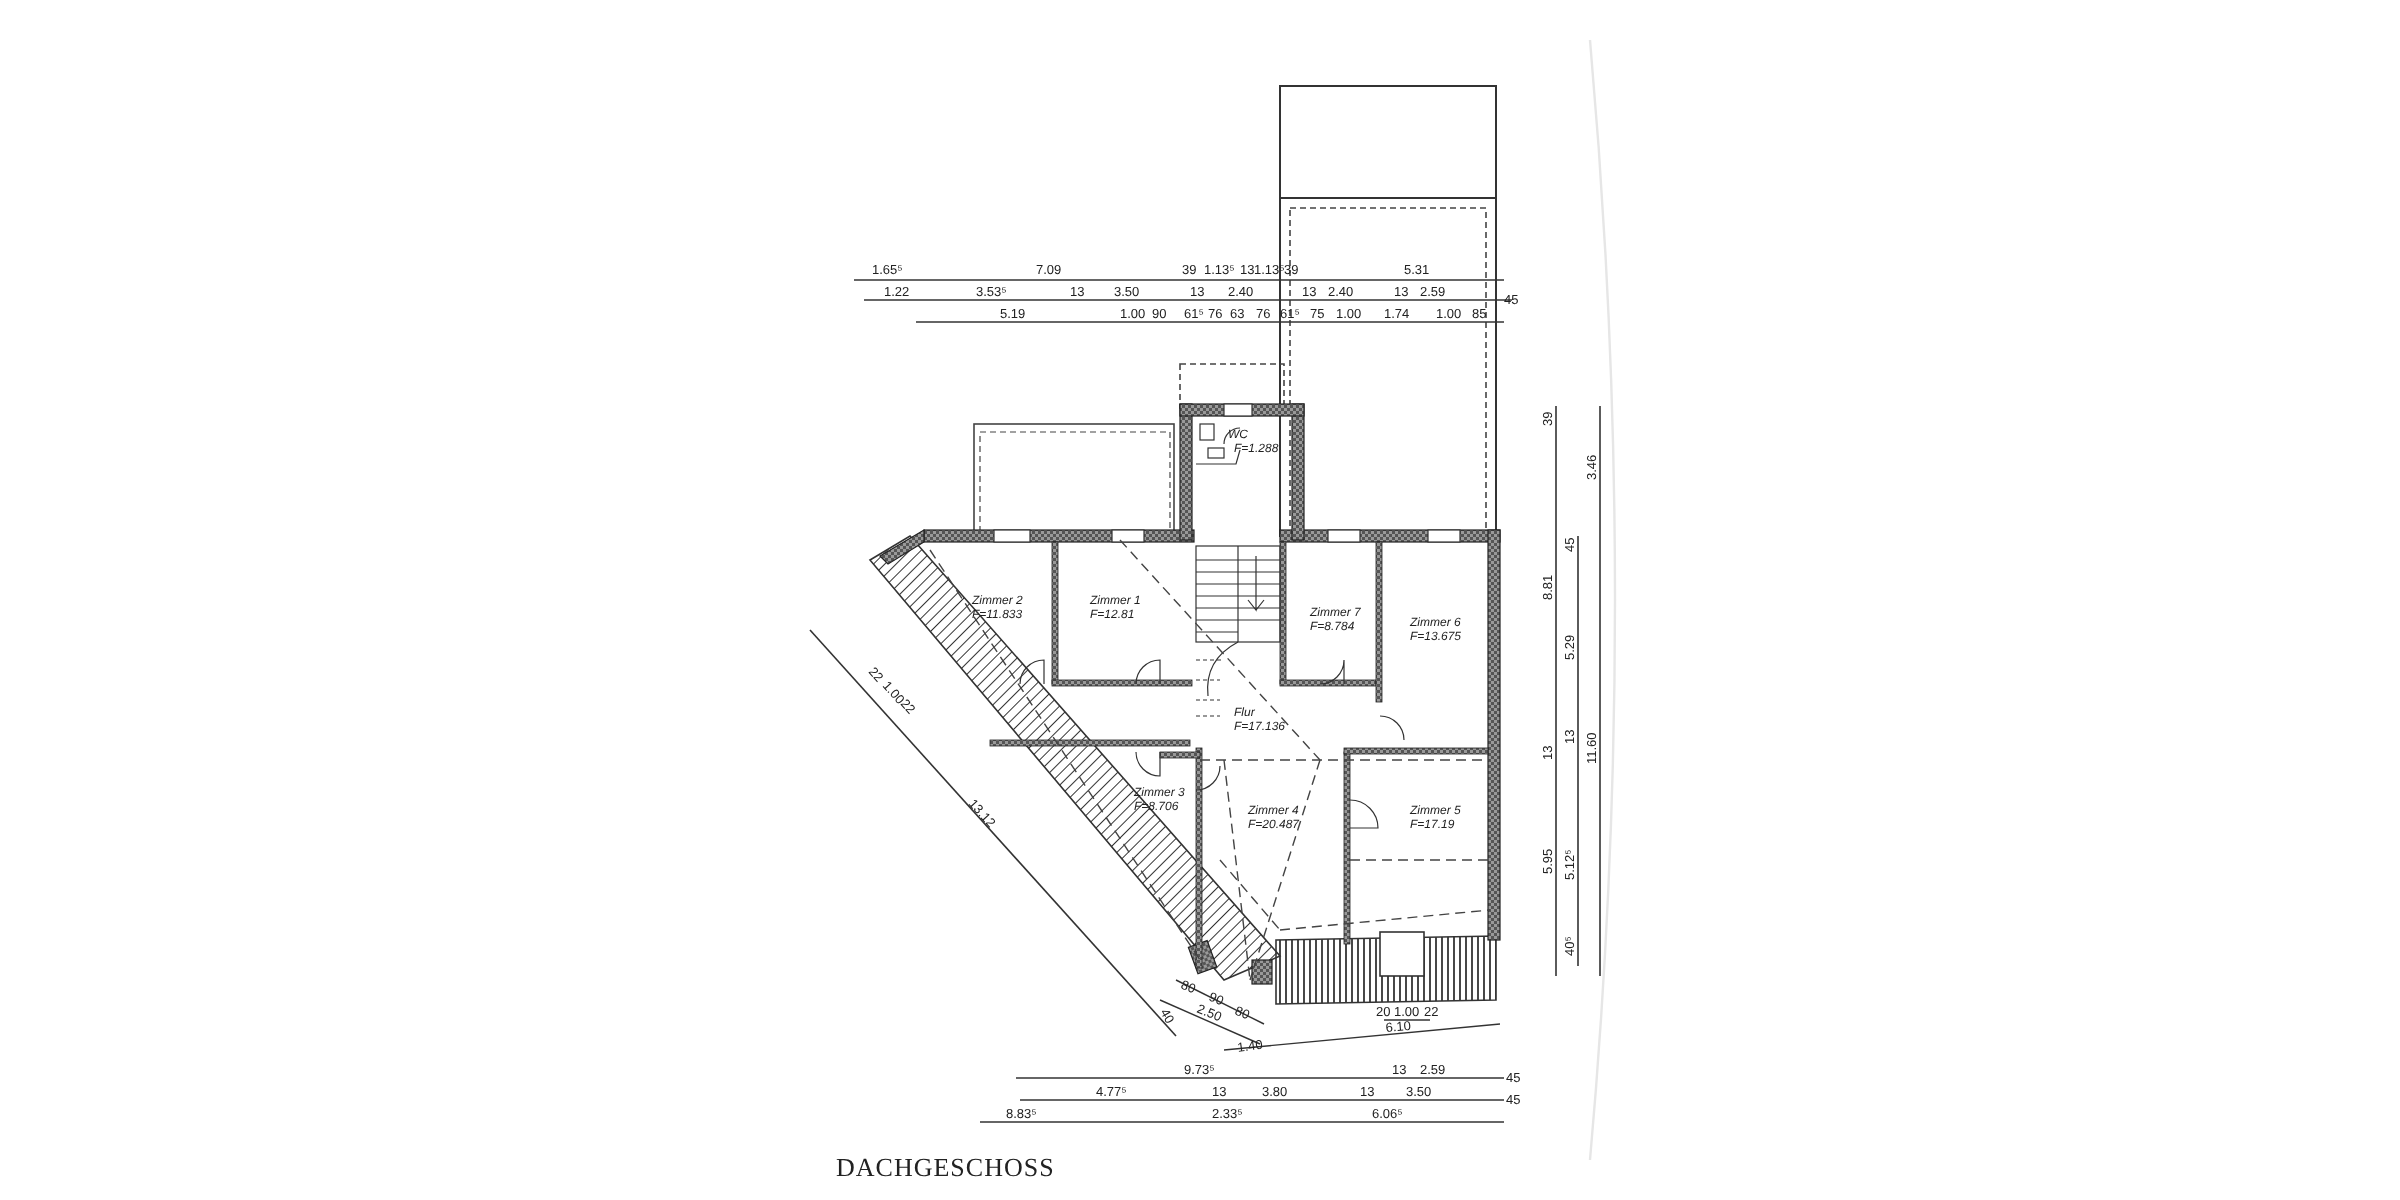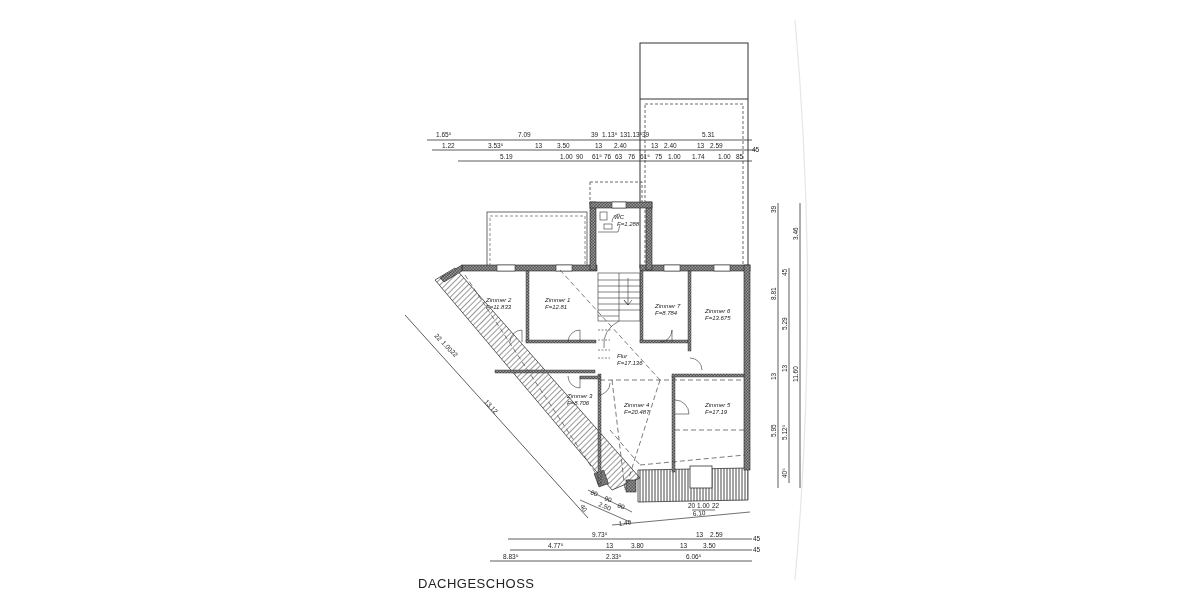--- a/index.html
+++ b/index.html
@@ -1,20 +1,20 @@
 <!DOCTYPE html>
 <html><head>
 <meta charset="utf-8">
 <style>
   html, body { margin:0; padding:0; background:#ffffff; }
   body { width:1200px; height:600px; position:relative; overflow:hidden; font-family:"Liberation Sans", sans-serif; }
   svg { position:absolute; left:0; top:0; }
   .dim { font-family:"Liberation Sans", sans-serif; font-size:6.5px; fill:#222; }
   .room { font-family:"Liberation Sans", sans-serif; font-size:6px; fill:#222; font-style:italic; }
-  .title { position:absolute; left:418px; top:576px; font-family:Liberation Sans, sans-serif; font-size:13px; color:#222; letter-spacing:0.5px; }
+  .title { position:absolute; left:418px; top:576px; font-family:Liberation Serif, serif; font-size:13px; color:#222; letter-spacing:0.5px; }
 </style>
 </head>
 <body>
 
 <svg width="1200" height="600" viewBox="0 0 1200 600">
   <defs>
     <pattern id="hatch" width="4" height="4" patternUnits="userSpaceOnUse" patternTransform="rotate(45)">
       <line x1="0" y1="0" x2="0" y2="4" stroke="#333" stroke-width="1"></line>
     </pattern>
     <pattern id="vhatch" width="3" height="3" patternUnits="userSpaceOnUse">

